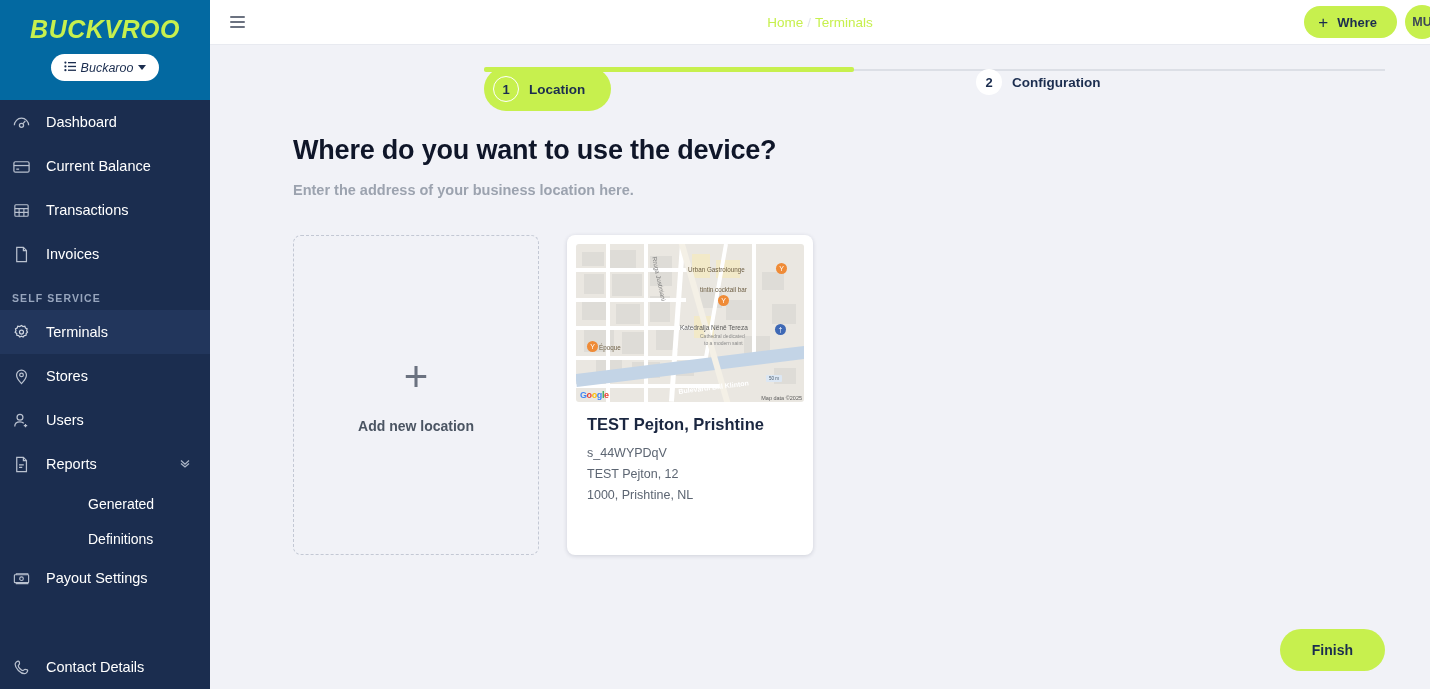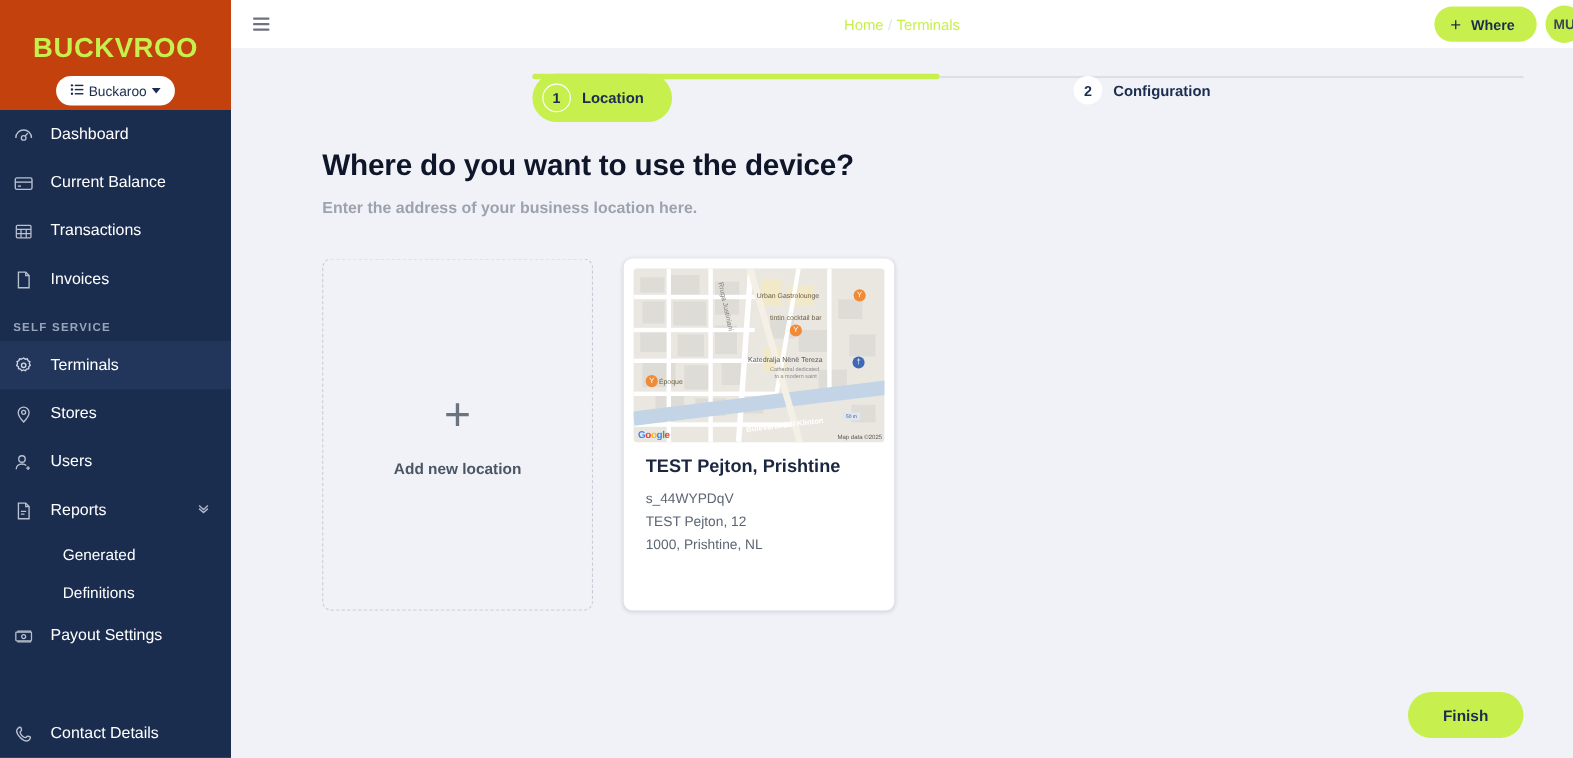--- a/index.html
+++ b/index.html
@@ -14,22 +14,23 @@
   
   .sidebar {
     width: 210px; height: 689px;
     background: #1b2d4f;
     flex: 0 0 210px;
     position: relative;
     overflow: hidden;
   }
   .brand-wrap {
     height: 100px;
-    background: #c2410c;
-    padding-top: 23px;
+    background: #0369a1;
+    padding-top: 8px;
+    font-style: italic;
   }
   .brand {
     text-align: center;
     font-size: 25px;
     font-weight: bold;
     letter-spacing: 0.5px;
     color: #c7f04e;
     line-height: 42px;
   }
   .org-pill {
@@ -61,21 +62,21 @@
   .nav-section {
     padding: 16px 16px 6px 12px;
     font-size: 10.5px;
     font-weight: bold;
     letter-spacing: 1.1px;
     color: #97a5bd;
   }
   .nav-sub {
     height: 35px;
     display: flex; align-items: center;
-    padding-left: 57px;
+    padding-left: 88px;
     color: #ffffff;
     font-size: 14px;
     cursor: pointer;
   }
   .chev { margin-left: auto; margin-right: 18px; opacity: .8; }
 
   
   .main { flex: 1; height: 689px; position: relative; background: #f1f2f7; overflow: hidden; }
 
   .topbar {

